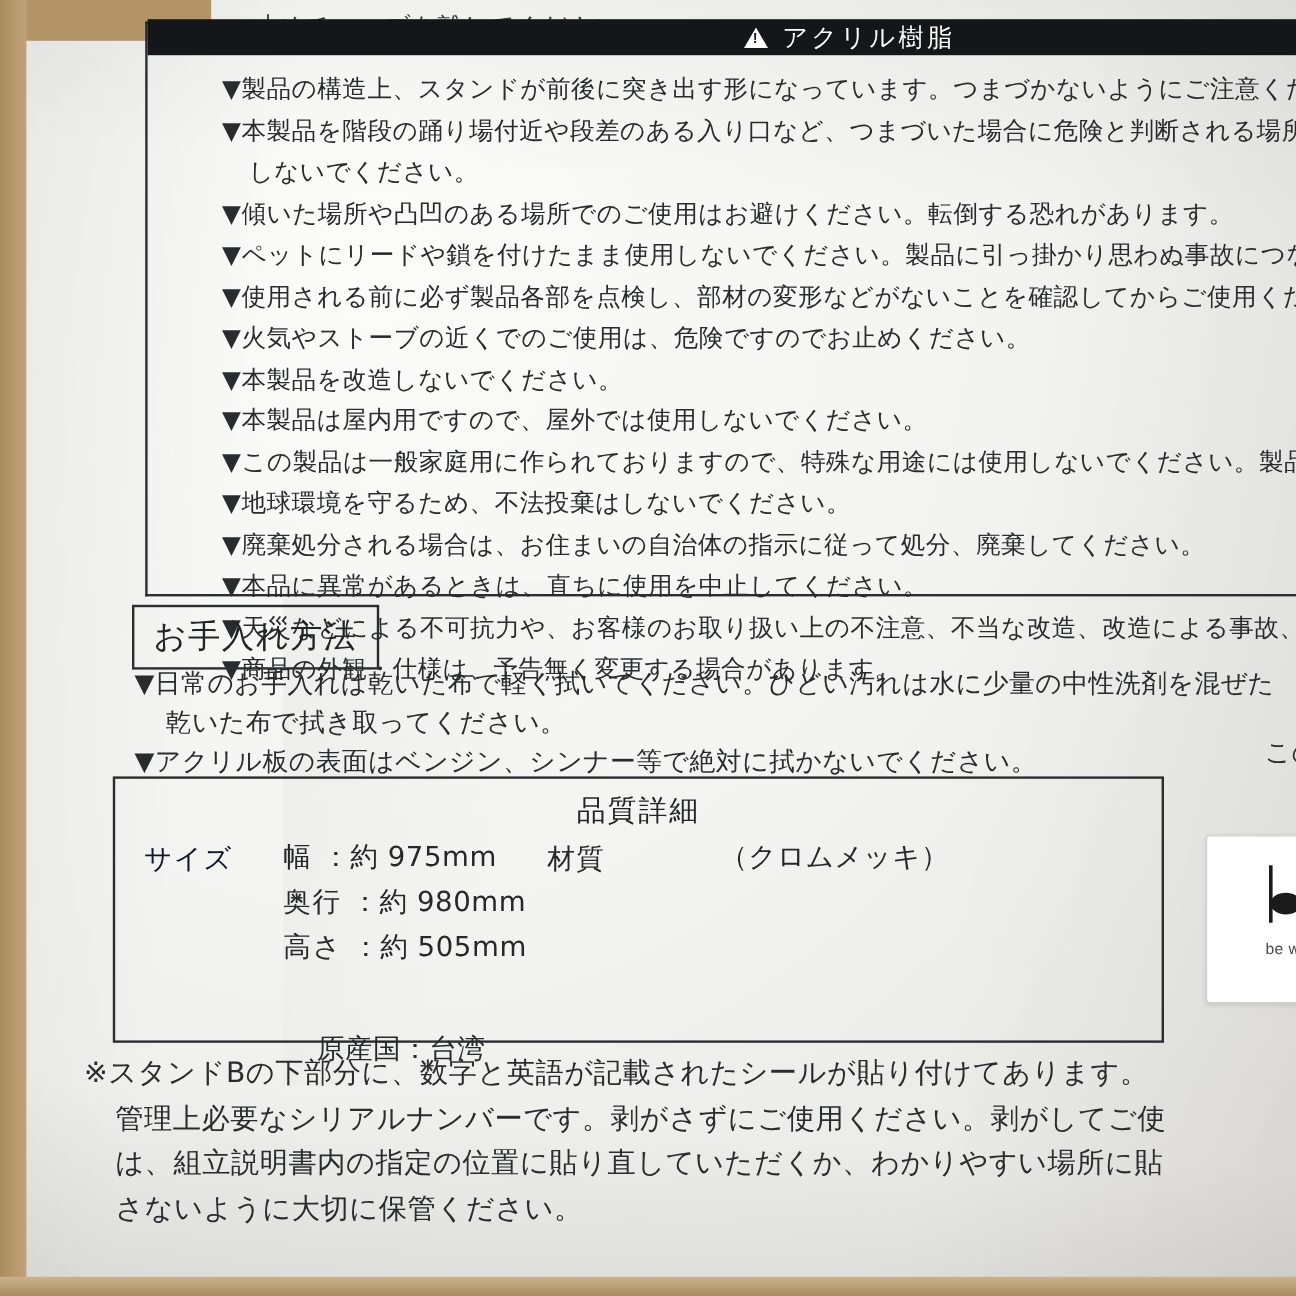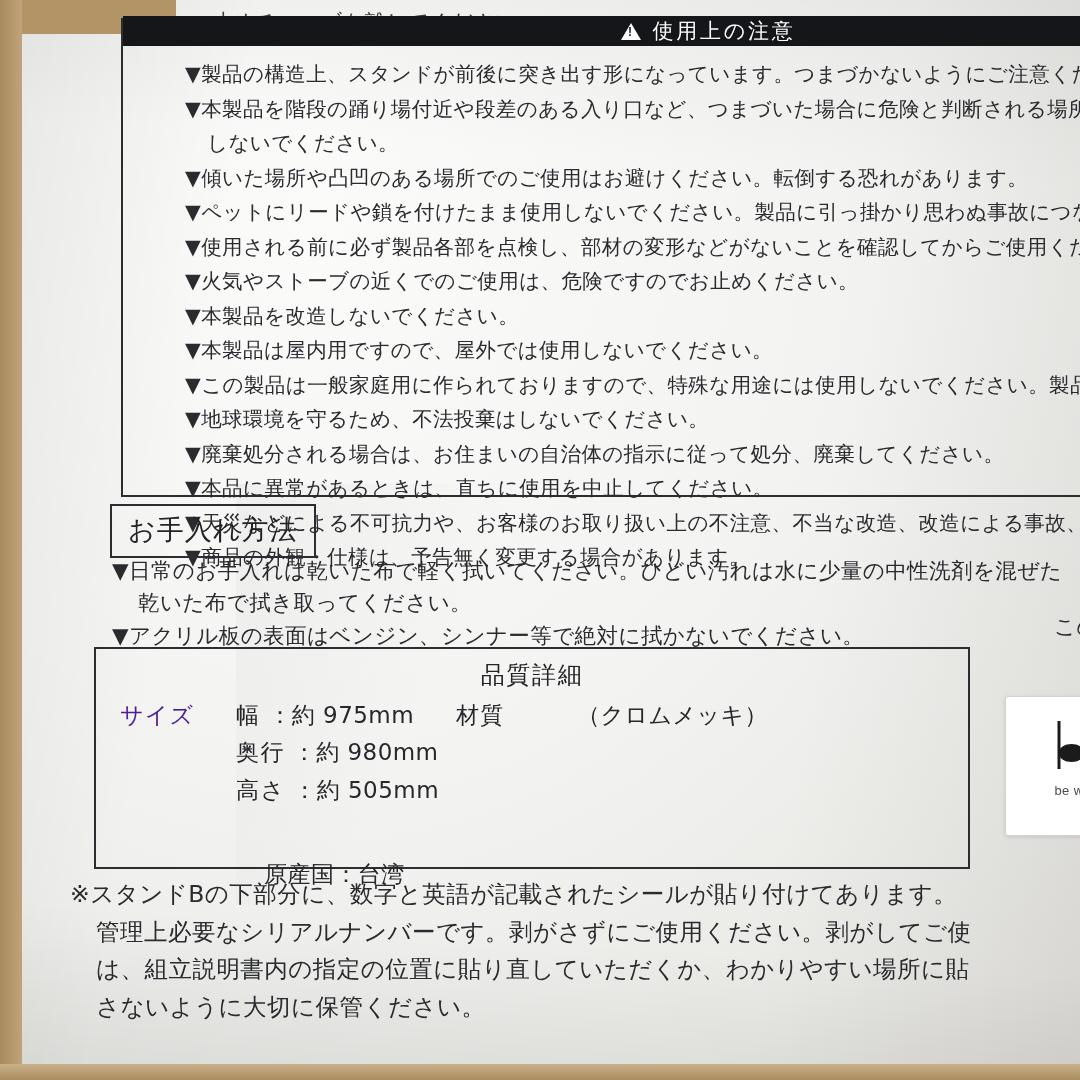--- a/index.html
+++ b/index.html
@@ -203,21 +203,21 @@
     position: absolute;
     left: 0;
     top: 48px;
     width: 100%;
   }
   .sz-label {
     position: absolute;
     left: 24px;
     top: 3px;
     font-size: 23px;
-    color: #4c1d95;
+    color: #0f172a;
     letter-spacing: 0.05em;
   }
   .sz-rows {
     position: absolute;
     left: 140px;
     top: 0;
   }
   .sz-row {
     font-size: 23px;
     line-height: 1.62;
@@ -239,21 +239,21 @@
     position: absolute;
     left: 440px;
     top: 0;
   }
   .mat-row {
     font-size: 23px;
     line-height: 1.62;
     color: #27282c;
     white-space: nowrap;
   }
-  .mat-indent { margin-left: 41px; }
+  .mat-indent { margin-left: 64px; }
   .origin-row {
     position: absolute;
     left: 168px;
     top: 162px;
     font-size: 23px;
     color: #27282c;
     white-space: nowrap;
   }
 
   
@@ -363,21 +363,21 @@
   <div class="bg-bottom"></div>
 
   <div class="content">
 
     <div class="jp top-cut">止めチューブを離してください。</div>
 
     <div class="caution-box">
       <div class="caution-header">
         <div class="caution-header-inner">
           <span class="warn-tri"></span>
-          <span class="jp caution-title">使用上の注意</span>
+          <span class="jp caution-title">アクリル樹脂</span>
         </div>
       </div>
 
       <div class="caution-list">
         <div class="jp c-item">▼製品の構造上、スタンドが前後に突き出す形になっています。つまづかないようにご注意ください。</div>
         <div class="jp c-item">▼本製品を階段の踊り場付近や段差のある入り口など、つまづいた場合に危険と判断される場所には絶対に設</div>
         <div class="jp c-sub">しないでください。</div>
         <div class="jp c-item">▼傾いた場所や凸凹のある場所でのご使用はお避けください。転倒する恐れがあります。</div>
         <div class="jp c-item">▼ペットにリードや鎖を付けたまま使用しないでください。製品に引っ掛かり思わぬ事故につながる恐れ</div>
         <div class="jp c-item">▼使用される前に必ず製品各部を点検し、部材の変形などがないことを確認してからご使用ください。</div>

